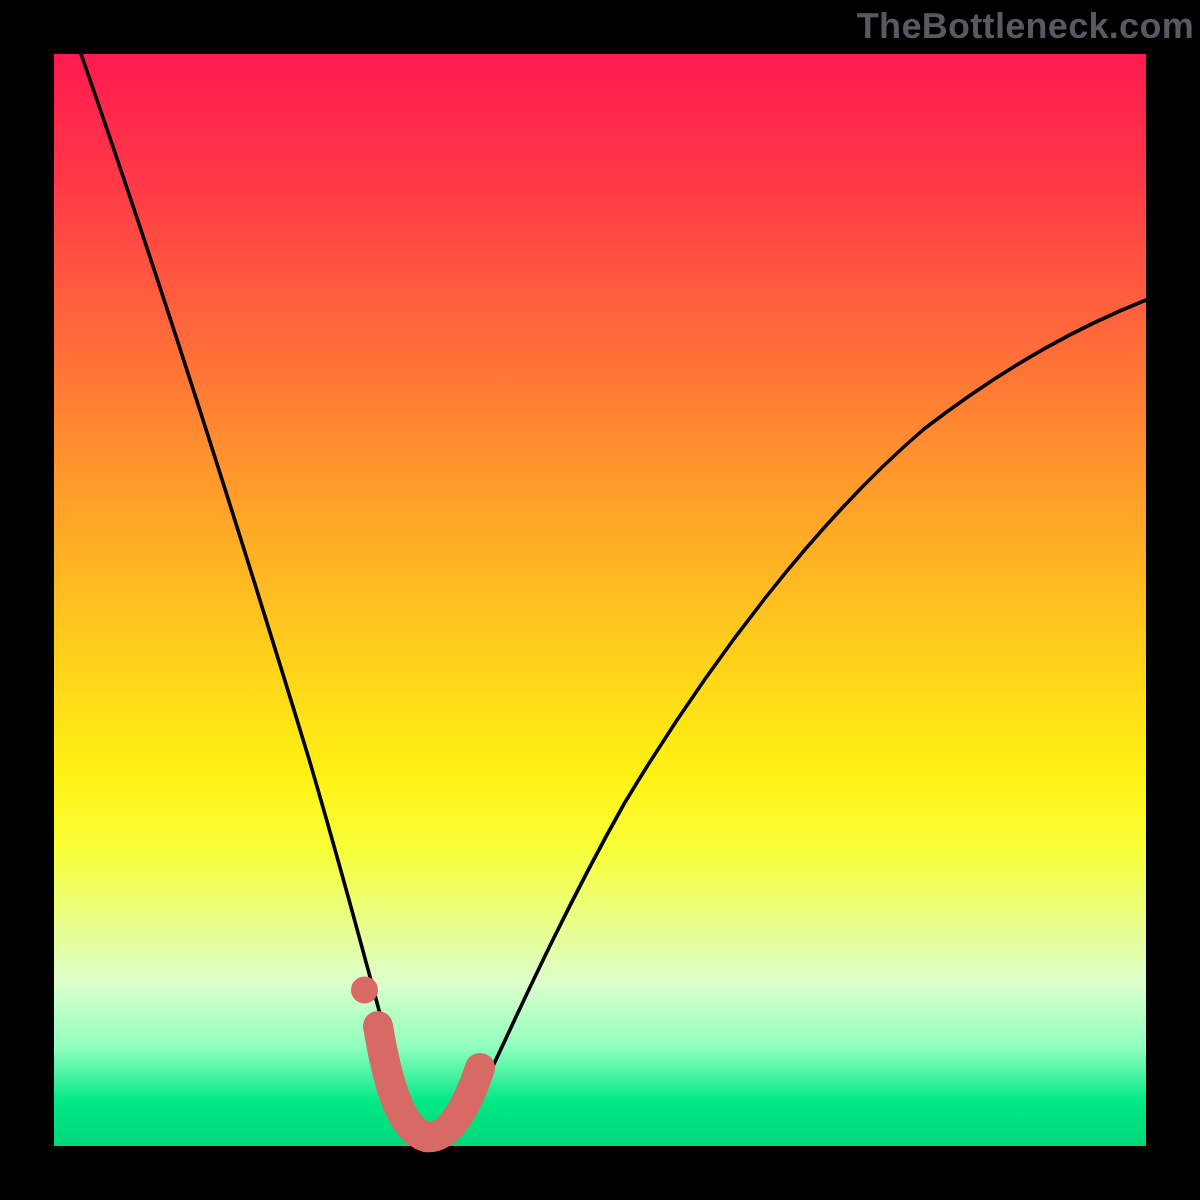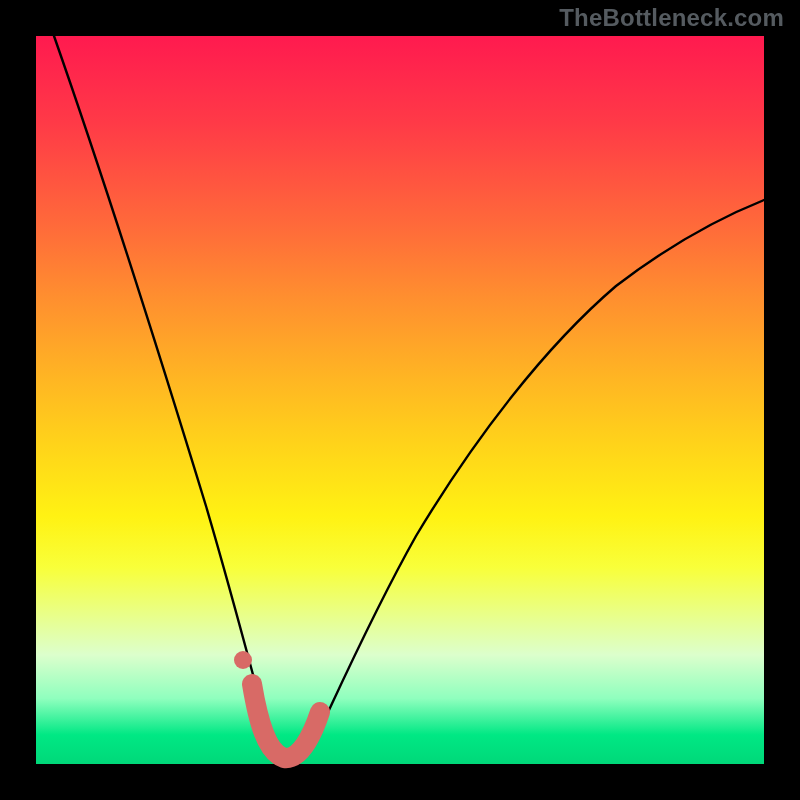--- a/index.html
+++ b/index.html
@@ -12,21 +12,21 @@
   }
   .frame {
     position: relative;
     width: 800px;
     height: 800px;
     background: #000;
   }
   .watermark {
     position: absolute;
     top: 4px;
-    right: 16px;
+    right: 4px;
     color: #555b60;
     font-size: 24px;
     font-weight: 600;
     z-index: 5;
     letter-spacing: 0.2px;
   }
   .plot {
     position: absolute;
     left: 36px;
     top: 36px;

